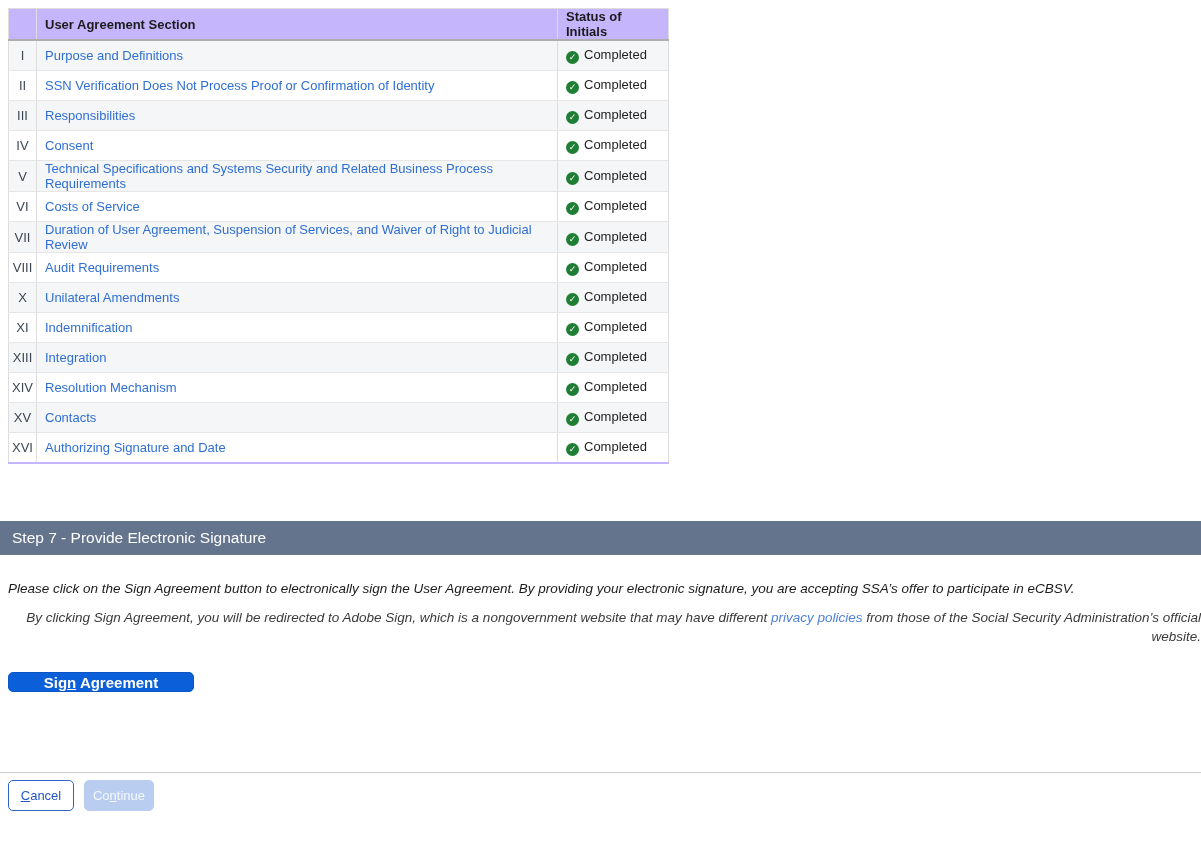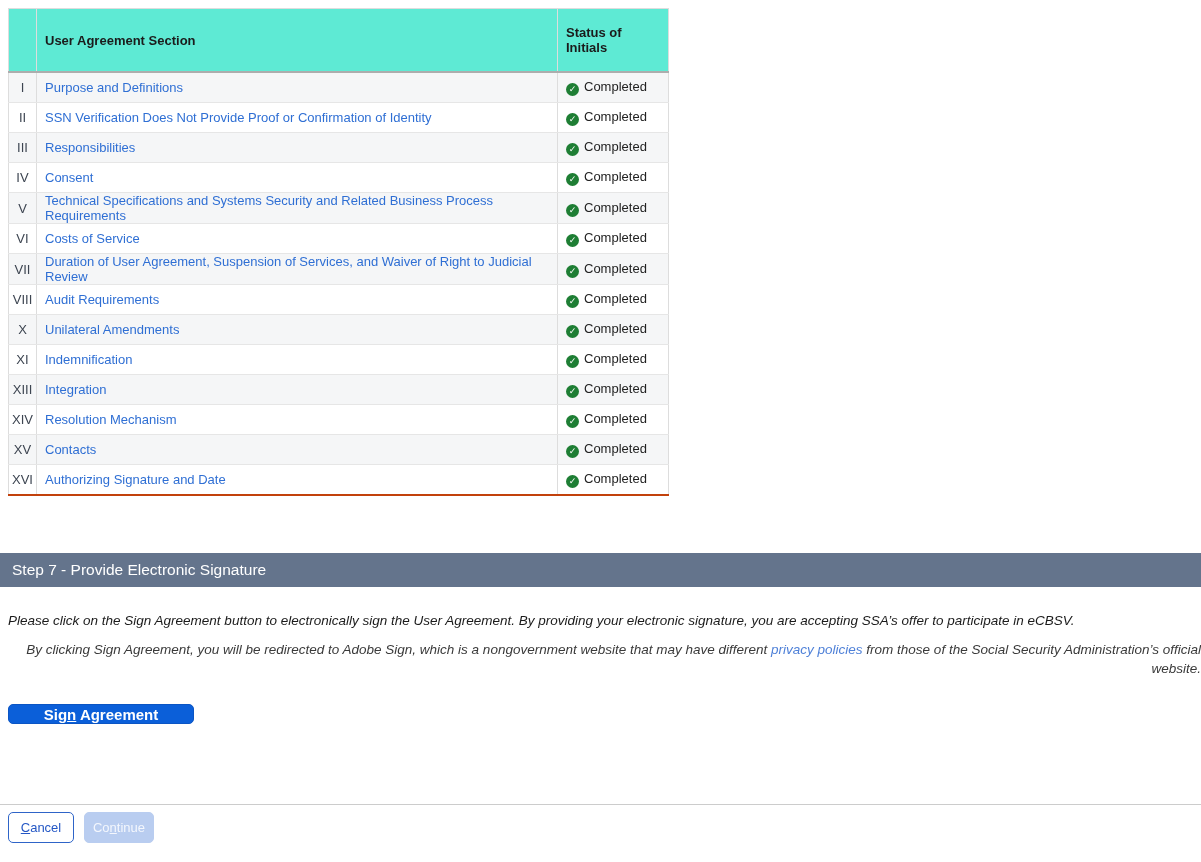--- a/index.html
+++ b/index.html
@@ -16,36 +16,36 @@
     width:660px;
     table-layout:fixed;
     font-size:13px;
   }
   .agreement-table col.c-num{width:28px;}
   .agreement-table col.c-sec{width:521px;}
   .agreement-table col.c-sta{width:111px;}
   .agreement-table thead th{
     border:1px solid #ddd;
     border-bottom:2px solid #adadad;
-    background:#5eead4;
+    background:#c4b5fd;
     text-align:left;
     font-weight:bold;
     color:#1b1b1b;
     height:30px;
-    padding:16px 8px;
+    padding:0 8px;
   }
   .agreement-table tbody td{
     border-left:1px solid #ddd;
     border-right:1px solid #ddd;
     border-bottom:1px solid #e6e6e6;
     height:29px;
     padding:0 8px;
     vertical-align:middle;
   }
-  .agreement-table tbody tr:last-child td{border-bottom:2px solid #c2410c;}
+  .agreement-table tbody tr:last-child td{border-bottom:2px solid #c4b5fd;}
   .agreement-table tbody tr:nth-child(odd){background:#f5f6f7;}
   .agreement-table tbody tr:nth-child(even){background:#ffffff;}
   .agreement-table td.num{text-align:center;color:#3d4551;padding:0 3px;}
   .agreement-table a.sec-link{color:#2f6fd4;text-decoration:none;cursor:pointer;}
   .check{
     display:inline-block;width:13px;height:13px;border-radius:50%;
     background:#1e7e34;color:#fff;font-size:9px;line-height:13px;
     text-align:center;margin-right:5px;vertical-align:-1px;font-weight:bold;
   }
   .status-cell{color:#222;}
@@ -130,21 +130,21 @@
   <tr>
     <td class="num">I</td>
     <td class="sec"><a href="#" class="sec-link">Purpose and Definitions</a></td>
     <td class="status-cell">
       <span class="check">✓</span><span class="status-text">Completed</span>
     </td>
   </tr>
 
   <tr>
     <td class="num">II</td>
-    <td class="sec"><a href="#" class="sec-link">SSN Verification Does Not Provide Proof or Confirmation of Identity</a></td>
+    <td class="sec"><a href="#" class="sec-link">SSN Verification Does Not Process Proof or Confirmation of Identity</a></td>
     <td class="status-cell">
       <span class="check">✓</span><span class="status-text">Completed</span>
     </td>
   </tr>
 
   <tr>
     <td class="num">III</td>
     <td class="sec"><a href="#" class="sec-link">Responsibilities</a></td>
     <td class="status-cell">
       <span class="check">✓</span><span class="status-text">Completed</span>

